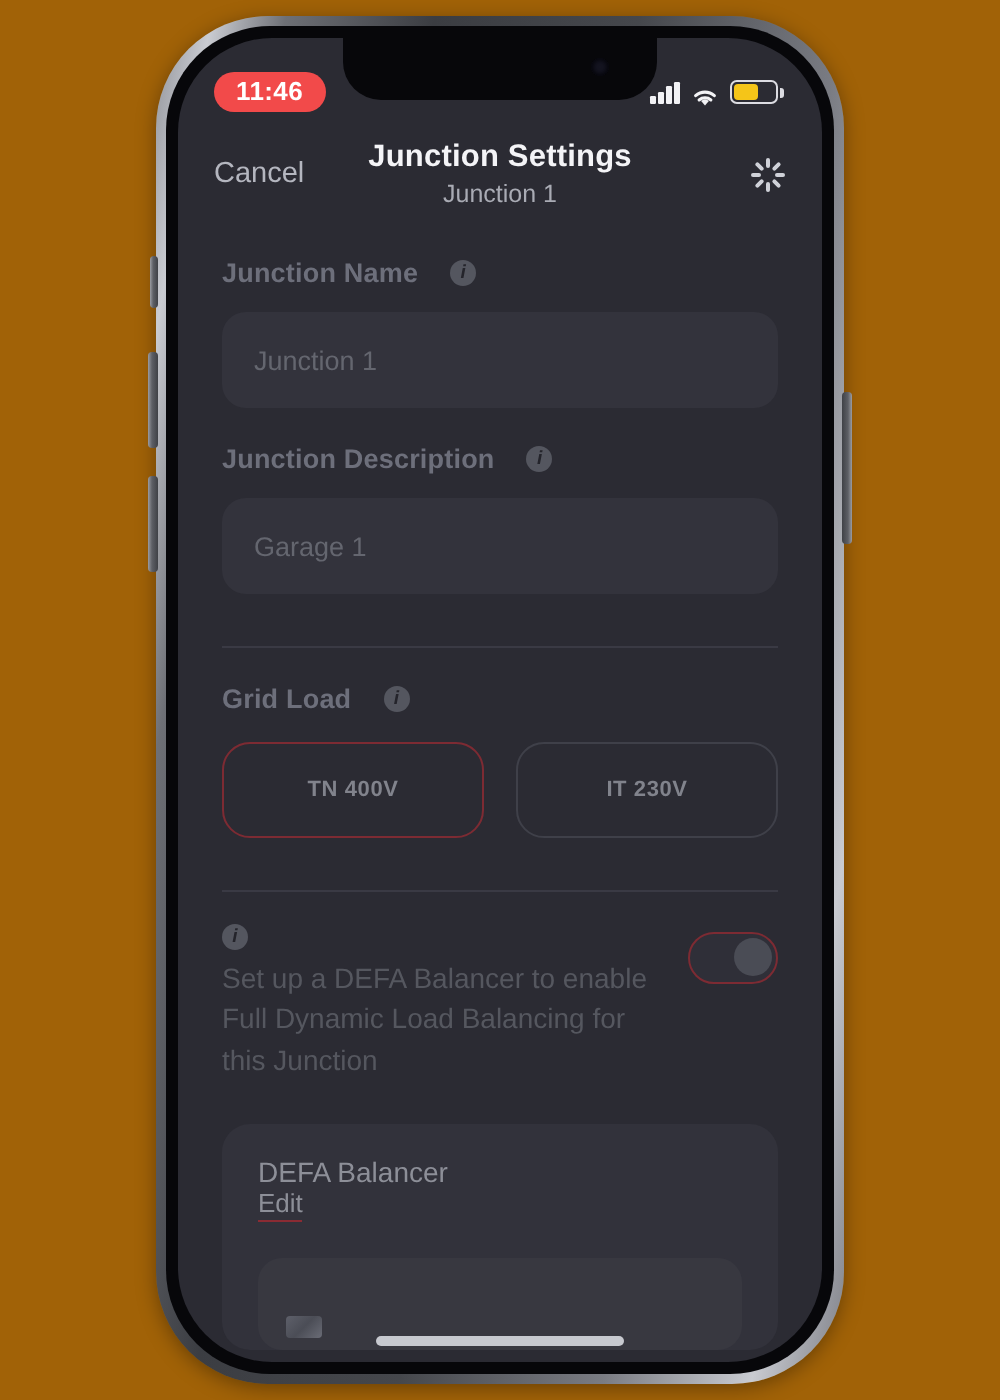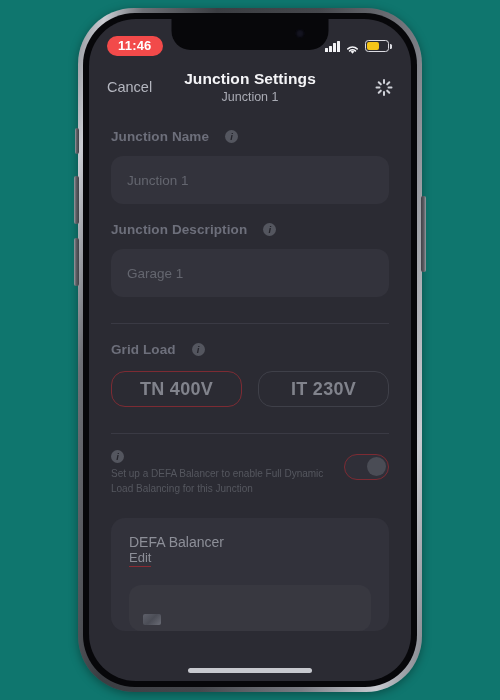--- a/index.html
+++ b/index.html
@@ -2,21 +2,21 @@
 <html><head>
 <meta charset="utf-8">
 <style>
   * { margin:0; padding:0; box-sizing:border-box; }
   html, body {
     width:500px; height:700px;
     background:#ffffff;
     font-family:"Liberation Sans", sans-serif;
     overflow:hidden;
   }
-  #stage { position:relative; width:500px; height:700px; background:#0f766e; }
+  #stage { position:relative; width:500px; height:700px; background:#a16207; }
 
   
   .phone-frame {
     position:absolute; left:78px; top:8px; width:344px; height:684px;
     border-radius:56px;
     background:linear-gradient(100deg,#8d8f95 0%,#caccd2 6%,#6e7076 14%,#3b3d42 30%,#45474c 52%,#7a7c83 74%,#c9cbd1 90%,#7d7f86 100%);
     box-shadow:0 2px 10px rgba(0,0,0,.35);
   }
   .phone-bezel {
     position:absolute; left:83px; top:13px; width:334px; height:674px;
@@ -95,30 +95,30 @@
     margin-top:12px; height:48px; border-radius:12px; background:#33333c;
     display:flex; align-items:center; padding:0 16px;
     color:#64666f; font-size:13.5px;
   }
   .group { padding-top:18px; }
   .divider { height:1px; background:#3a3a44; margin:26px 0 0; }
 
   
   .seg-row { display:flex; gap:16px; margin-top:14px; }
   .seg-btn {
-    flex:1; height:36px; border-radius:14px; display:flex; align-items:center; justify-content:center;
-    font-size:18px; font-weight:bold; letter-spacing:.3px;
+    flex:1; height:48px; border-radius:14px; display:flex; align-items:center; justify-content:center;
+    font-size:11px; font-weight:bold; letter-spacing:.3px;
   }
   .seg-on  { border:1.4px solid #7d2b33; color:#81838c; }
   .seg-off { border:1.2px solid #3f4049; color:#81838c; }
 
   
   .lb-row { display:flex; align-items:flex-start; margin-top:16px; }
   .lb-text { flex:1; padding-right:12px; }
-  .lb-desc { color:#55575f; font-size:10px; line-height:1.45; margin-top:4px; max-width:215px; }
+  .lb-desc { color:#55575f; font-size:14px; line-height:1.45; margin-top:4px; max-width:215px; }
   .toggle {
     flex:none; width:45px; height:26px; border-radius:13px;
     border:1.6px solid #7d2b33; background:#2f2f38; position:relative; margin-top:4px;
   }
   .toggle-knob {
     position:absolute; right:2px; top:1.5px; width:19px; height:19px;
     border-radius:50%; background:#4a4c55;
   }
 
   

